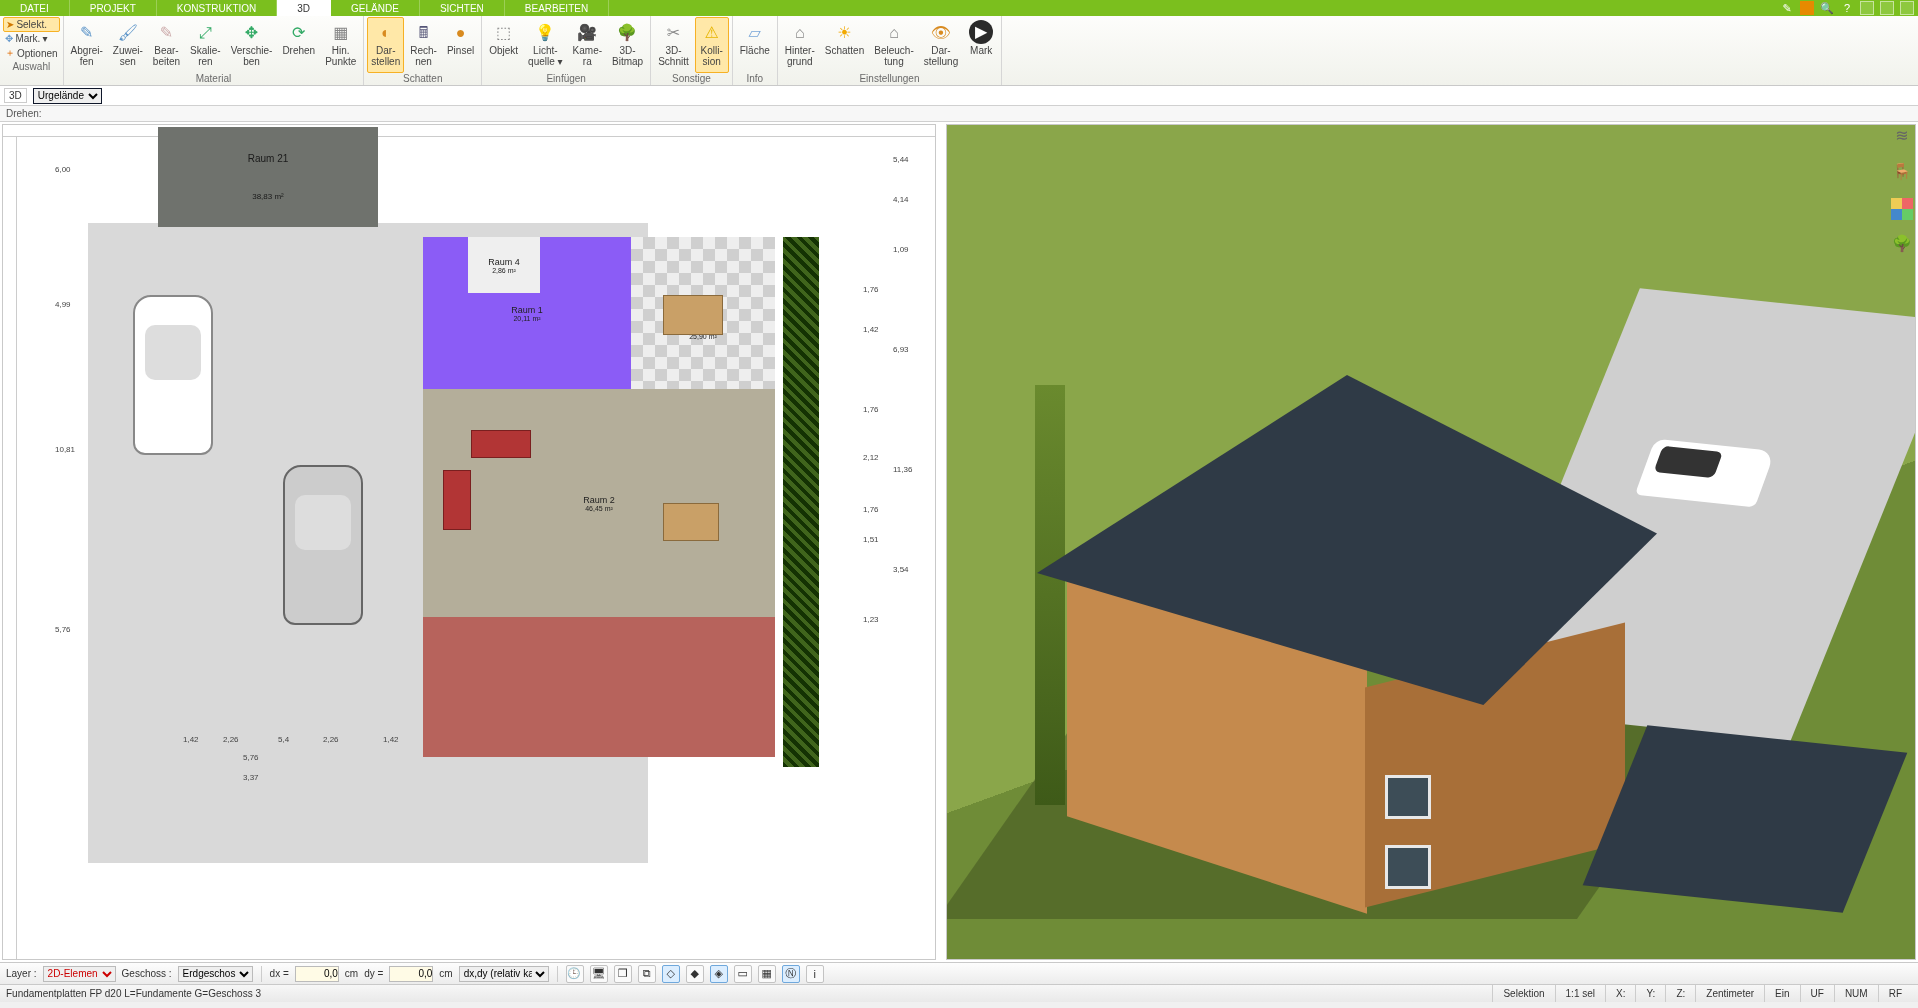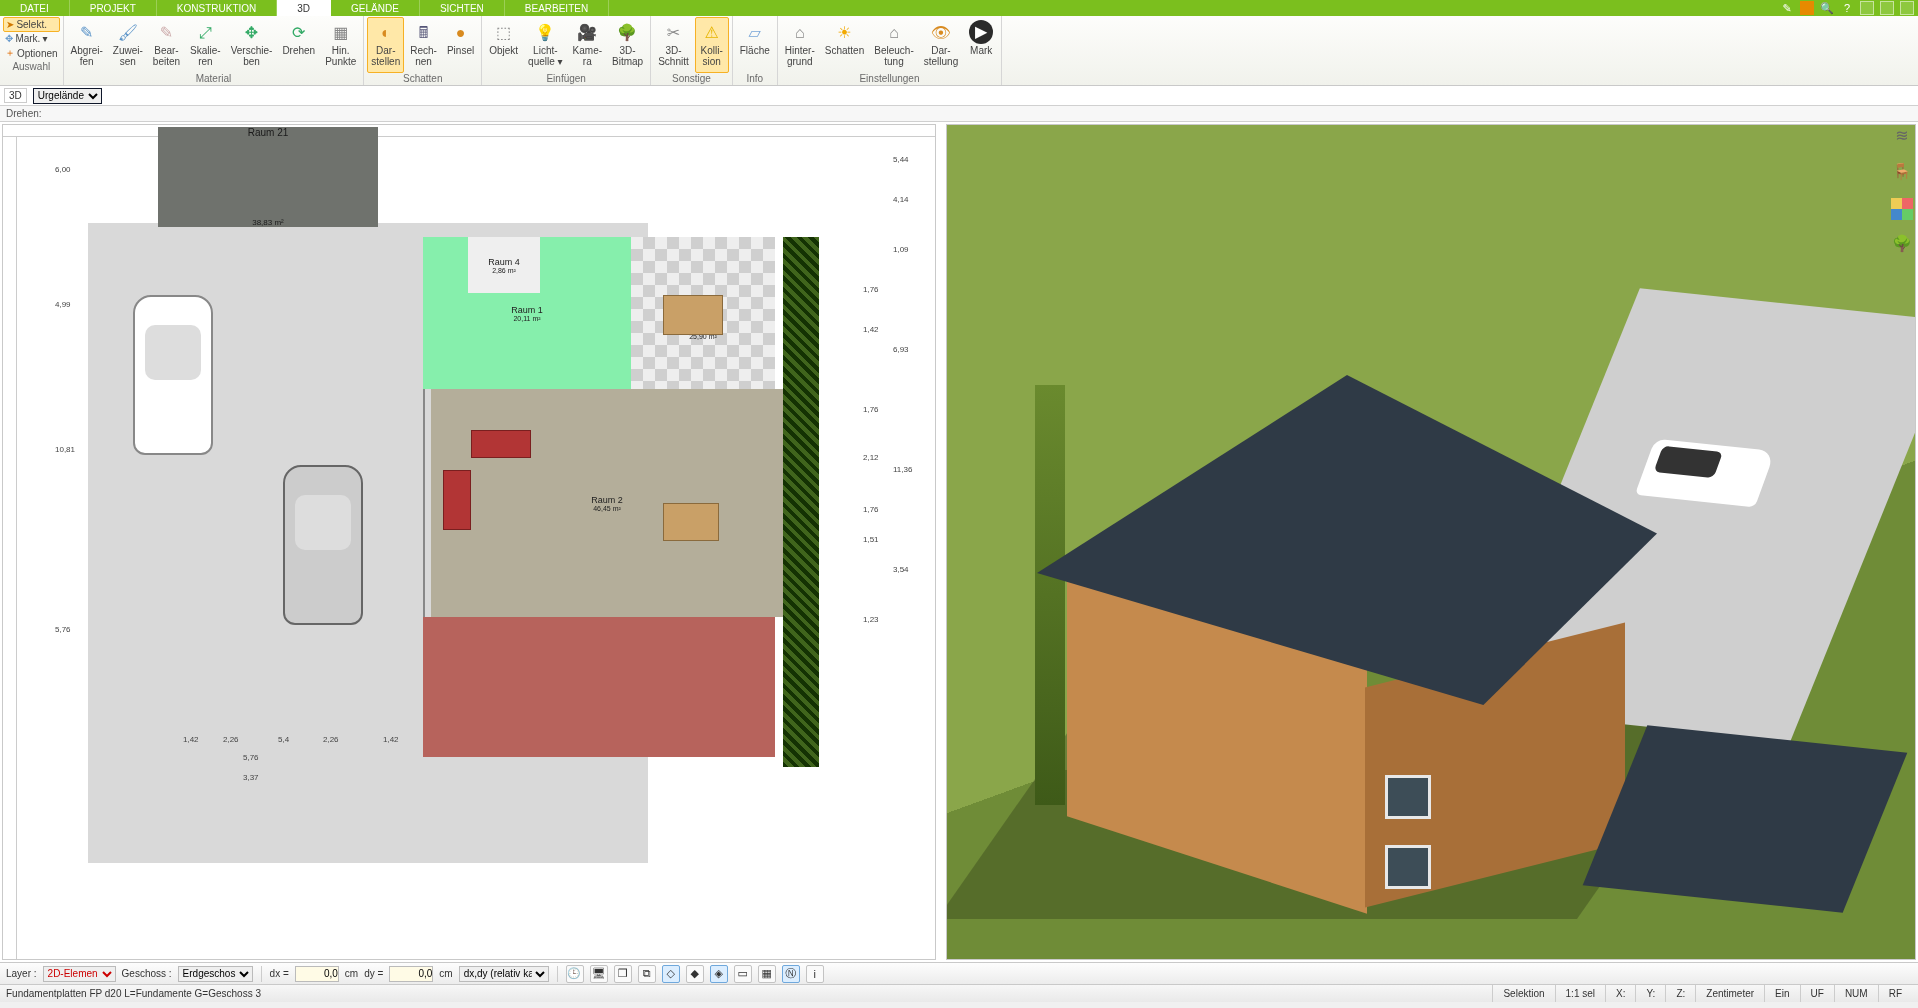--- a/index.html
+++ b/index.html
@@ -58,25 +58,25 @@
 
 .plan { position: absolute; inset: 0; }
 .ruler-v { position: absolute; left: 0; top: 0; bottom: 0; width: 14px; background: #fff; border-right: 1px solid #ccc; }
 .ruler-h { position: absolute; left: 0; top: 0; right: 0; height: 12px; background: #fff; border-bottom: 1px solid #ccc; }
 .plot { position: absolute; left: 85px; top: 98px; width: 560px; height: 640px; background: #d9d9d9; }
 .garage { position: absolute; left: 150px; top: 0; width: 220px; height: 100px; background: #6f726d; display:flex; align-items:center; justify-content:center; flex-direction:column; color:#1a1a1a; font-size:10px; }
 .garage small{font-size:8px;margin-top:28px;}
 .house { position: absolute; left: 350px; top: 112px; width: 352px; height: 520px; box-shadow:  0 0 0 2px #888 inset;}
 .room { position: absolute; display:flex; align-items:center; justify-content:center; flex-direction:column; font-size:9px; color:#222; }
 .room small{font-size:7px;}
-.r1 { left:0; top:0; width:208px; height:152px; background:#86efac; }
+.r1 { left:0; top:0; width:208px; height:152px; background:#8b5cf6; }
 .r4 { left:45px; top:0; width:72px; height:56px; background:#efefef; }
 .r3 { left:208px; top:0; width:144px; height:188px; background:
       repeating-conic-gradient(#cfcfcf 0 25%, #eee 0 50%) 0 0/24px 24px; }
-.r2 { left:8px; top:152px; width:352px; height:228px; background:#b4ae9a; }
+.r2 { left:0; top:152px; width:352px; height:228px; background:#b4ae9a; }
 .terr { left:0; top:380px; width:352px; height:140px; background:#b7635c; }
 .dim { position:absolute; font-size:8px; color:#444;margin-left:20px; }
 .car { position:absolute; width:80px; height:160px; background:#fff; border:2px solid #888; border-radius:18px 18px 12px 12px; }
 .car::before{content:""; position:absolute; left:10px; right:10px; top:28px; height:55px; background:#ddd; border-radius:10px;}
 .car1{ left:130px; top:170px; }
 .car2{ left:280px; top:340px; background:#ccc; border-color:#666;}
 
 .hedge { position:absolute; width:36px; background:
          repeating-linear-gradient(45deg,#2d4420 0 4px,#4f6b33 4px 8px);
          filter:contrast(1.3);}
@@ -336,21 +336,21 @@
       <div class="ruler-v"></div>
       <div class="ruler-h"></div>
 
       <div class="dim" style="left:32px;top:40px">6,00</div>
       <div class="dim" style="left:32px;top:175px">4,99</div>
       <div class="dim" style="left:32px;top:320px">10,81</div>
       <div class="dim" style="left:32px;top:500px">5,76</div>
 
       <div class="plot"></div>
 
-      <div class="garage" style="left:155px;top:2px;justify-content:space-between;">
+      <div class="garage" style="left:155px;top:2px;">
         <span>Raum 21</span>
         <small>38,83 m²</small>
       </div>
 
       <div class="car car1"></div>
       <div class="car car2"></div>
 
       <div class="house" style="left:420px">
         <div class="room r1">
           <span>Raum 1</span>

